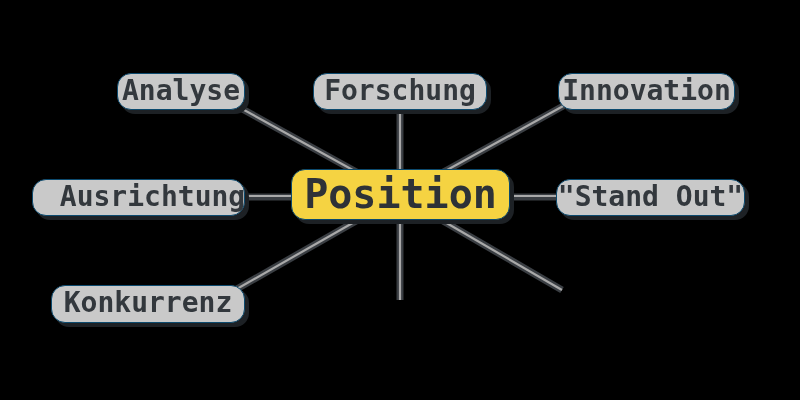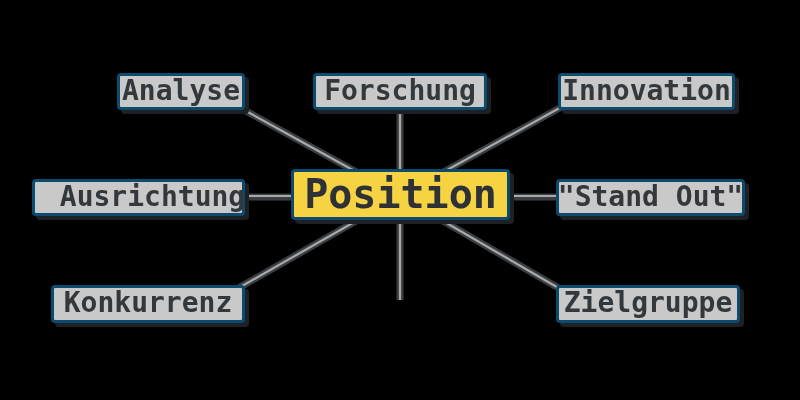--- a/index.html
+++ b/index.html
@@ -20,22 +20,22 @@
   svg.links line.casing { stroke: #3a3e43; stroke-width: 7; }
   svg.links line.core   { stroke: #a9a9a9; stroke-width: 2.2; }
   .node {
     position: absolute;
     z-index: 2;
     box-sizing: border-box;
     display: flex;
     align-items: center;
     justify-content: center;
     background: #c9c9c9;
-    border: 3px solid #0c4a6e;
-    border-radius: 4px;
+    border: 1px solid #0c4a6e;
+    border-radius: 14px;
     box-shadow: 4px 4px 0 #1d2125;
     color: #33383d;
     font-weight: bold;
     font-size: 28px;
     white-space: nowrap;
     cursor: default;
   }
   .node.center {
     background: #f5d342;
     font-size: 40px;
@@ -102,17 +102,14 @@
 
   <div class="node n-standout">
     <span class="node-label">"Stand Out"</span>
   </div>
 
   <div class="node n-konkurrenz">
     <span class="node-label">Konkurrenz</span>
   </div>
 
 
-  <div class="node n-zielgruppe">
-    <span class="node-label">Zielgruppe</span>
-  </div>
 
 </div>
 
 </body></html>

